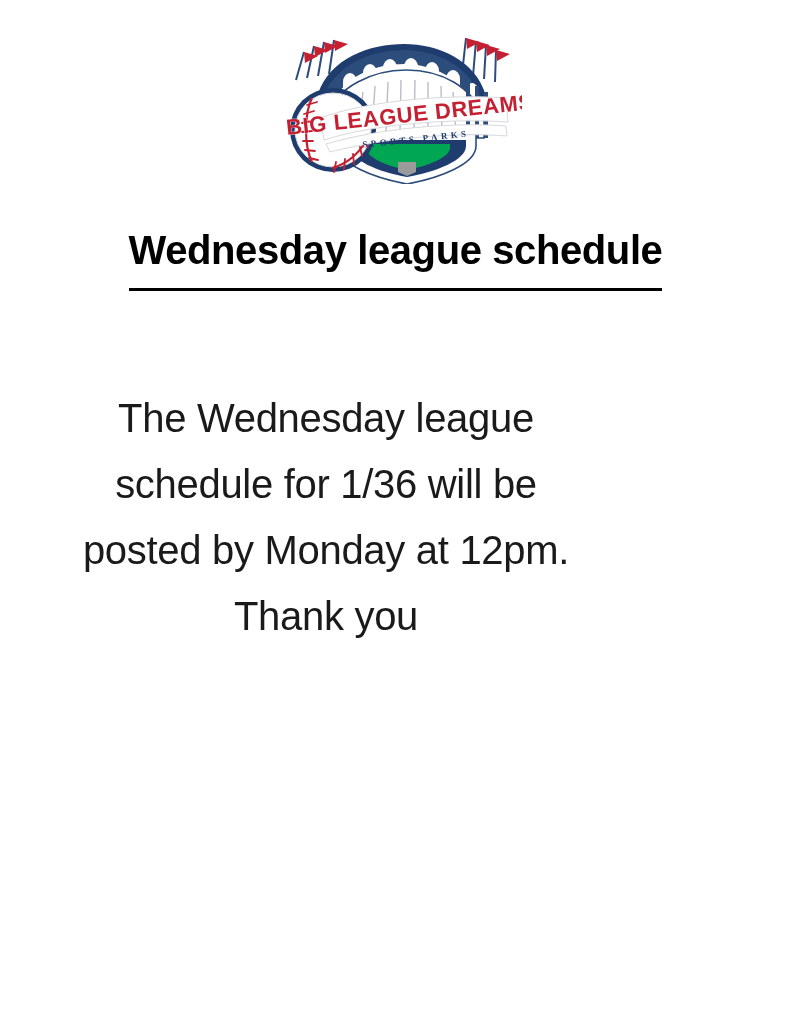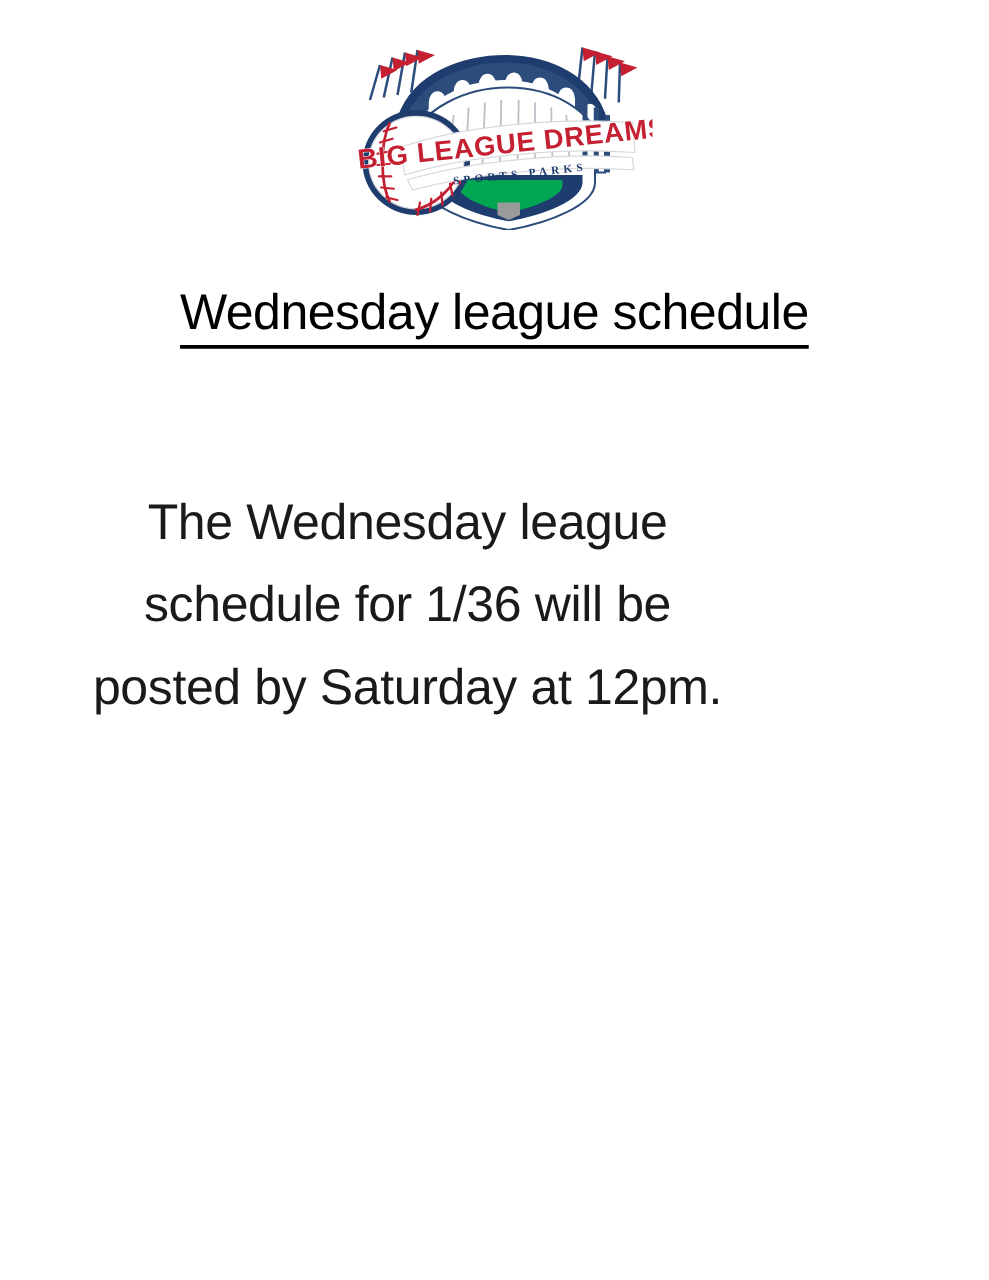--- a/index.html
+++ b/index.html
@@ -42,27 +42,27 @@
   .heading {
     position: absolute;
     top: 228px;
     left: 0;
     width: 791px;
     text-align: center;
   }
   .heading-text {
     display: inline-block;
     font-family: "Liberation Sans", sans-serif;
-    font-weight: normal;
+    font-weight: bold;
     font-size: 40px;
     line-height: 1.12;
     letter-spacing: -0.4px;
     color: #000000;
     border-bottom: 3px solid #000000;
-    padding-bottom: 3px;
+    padding-bottom: 15px;
     white-space: nowrap;
   }
 
   
   .body-block {
     position: absolute;
     top: 385px;
     left: 0;
     width: 652px;
     text-align: center;
@@ -211,16 +211,17 @@
     </svg>
   </div>
 
   <div class="heading">
     <span class="heading-text">Wednesday league schedule</span>
   </div>
 
   <div class="body-block">
     <div class="body-line">The Wednesday league</div>
     <div class="body-line">schedule for 1/36 will be</div>
-    <div class="body-line">posted by Saturday at 12pm.</div>
+    <div class="body-line">posted by Monday at 12pm.</div>
+    <div class="body-line">Thank you</div>
   </div>
 
 </div>
 
 </body></html>

